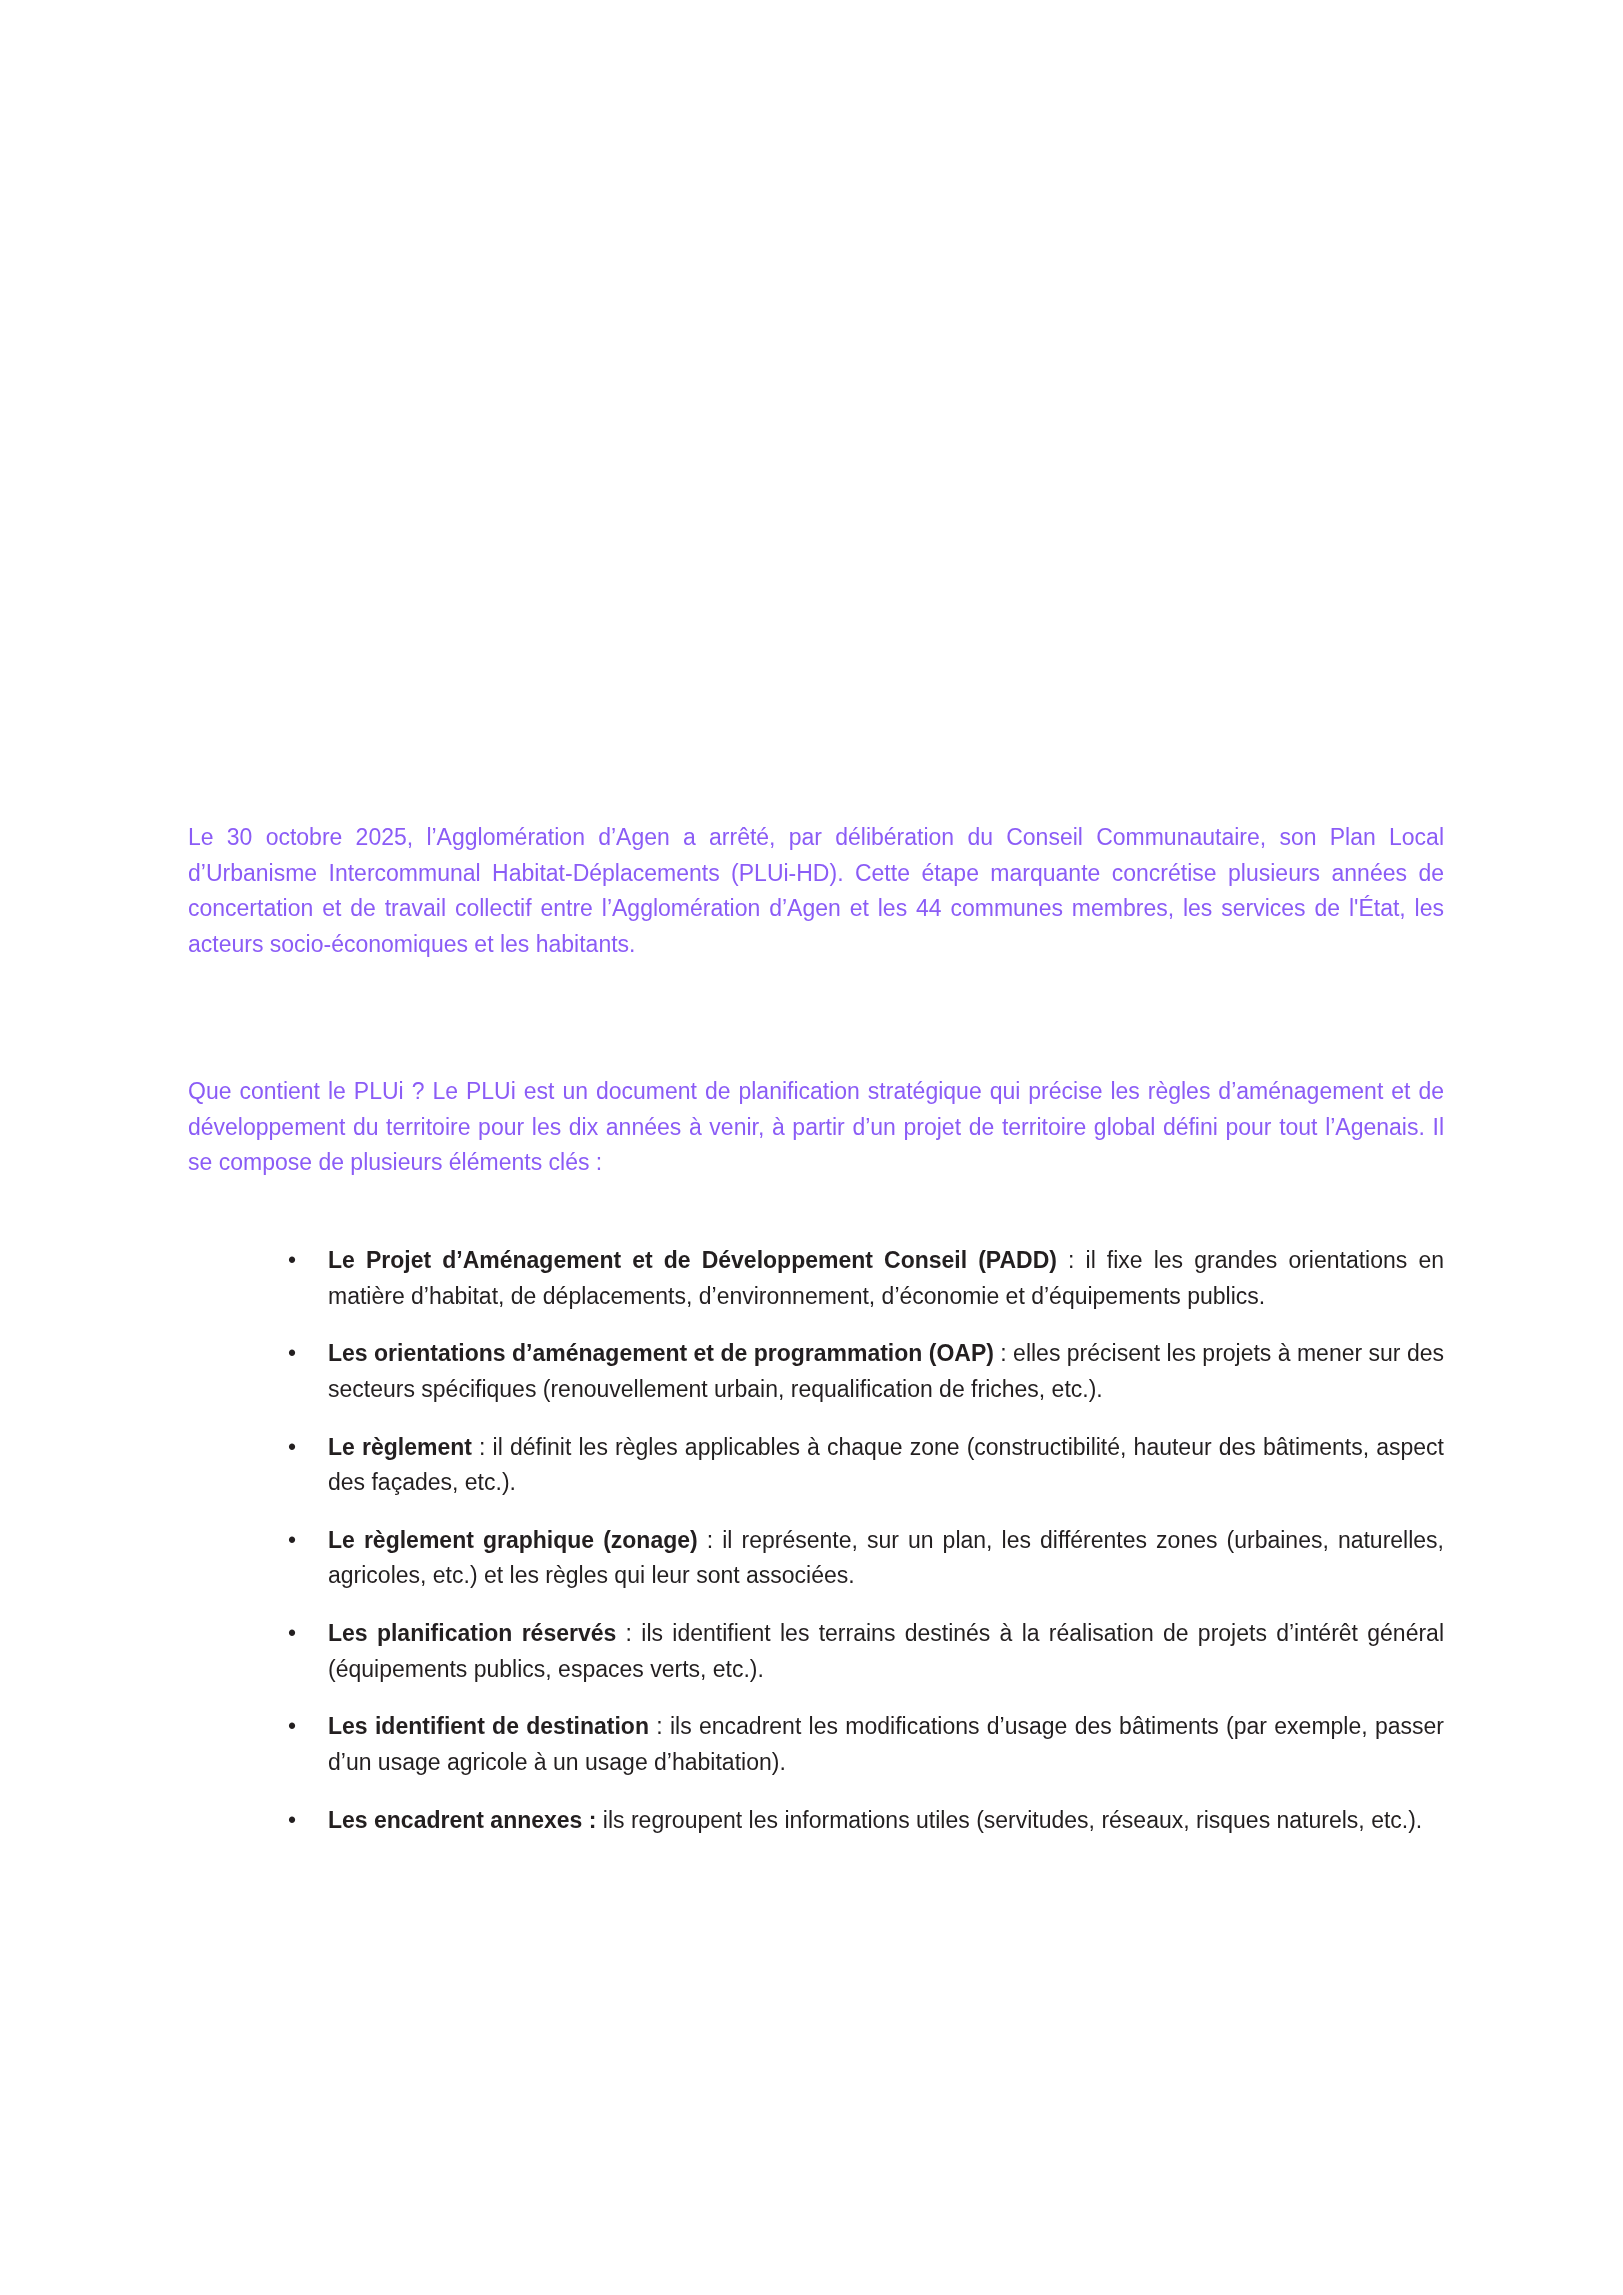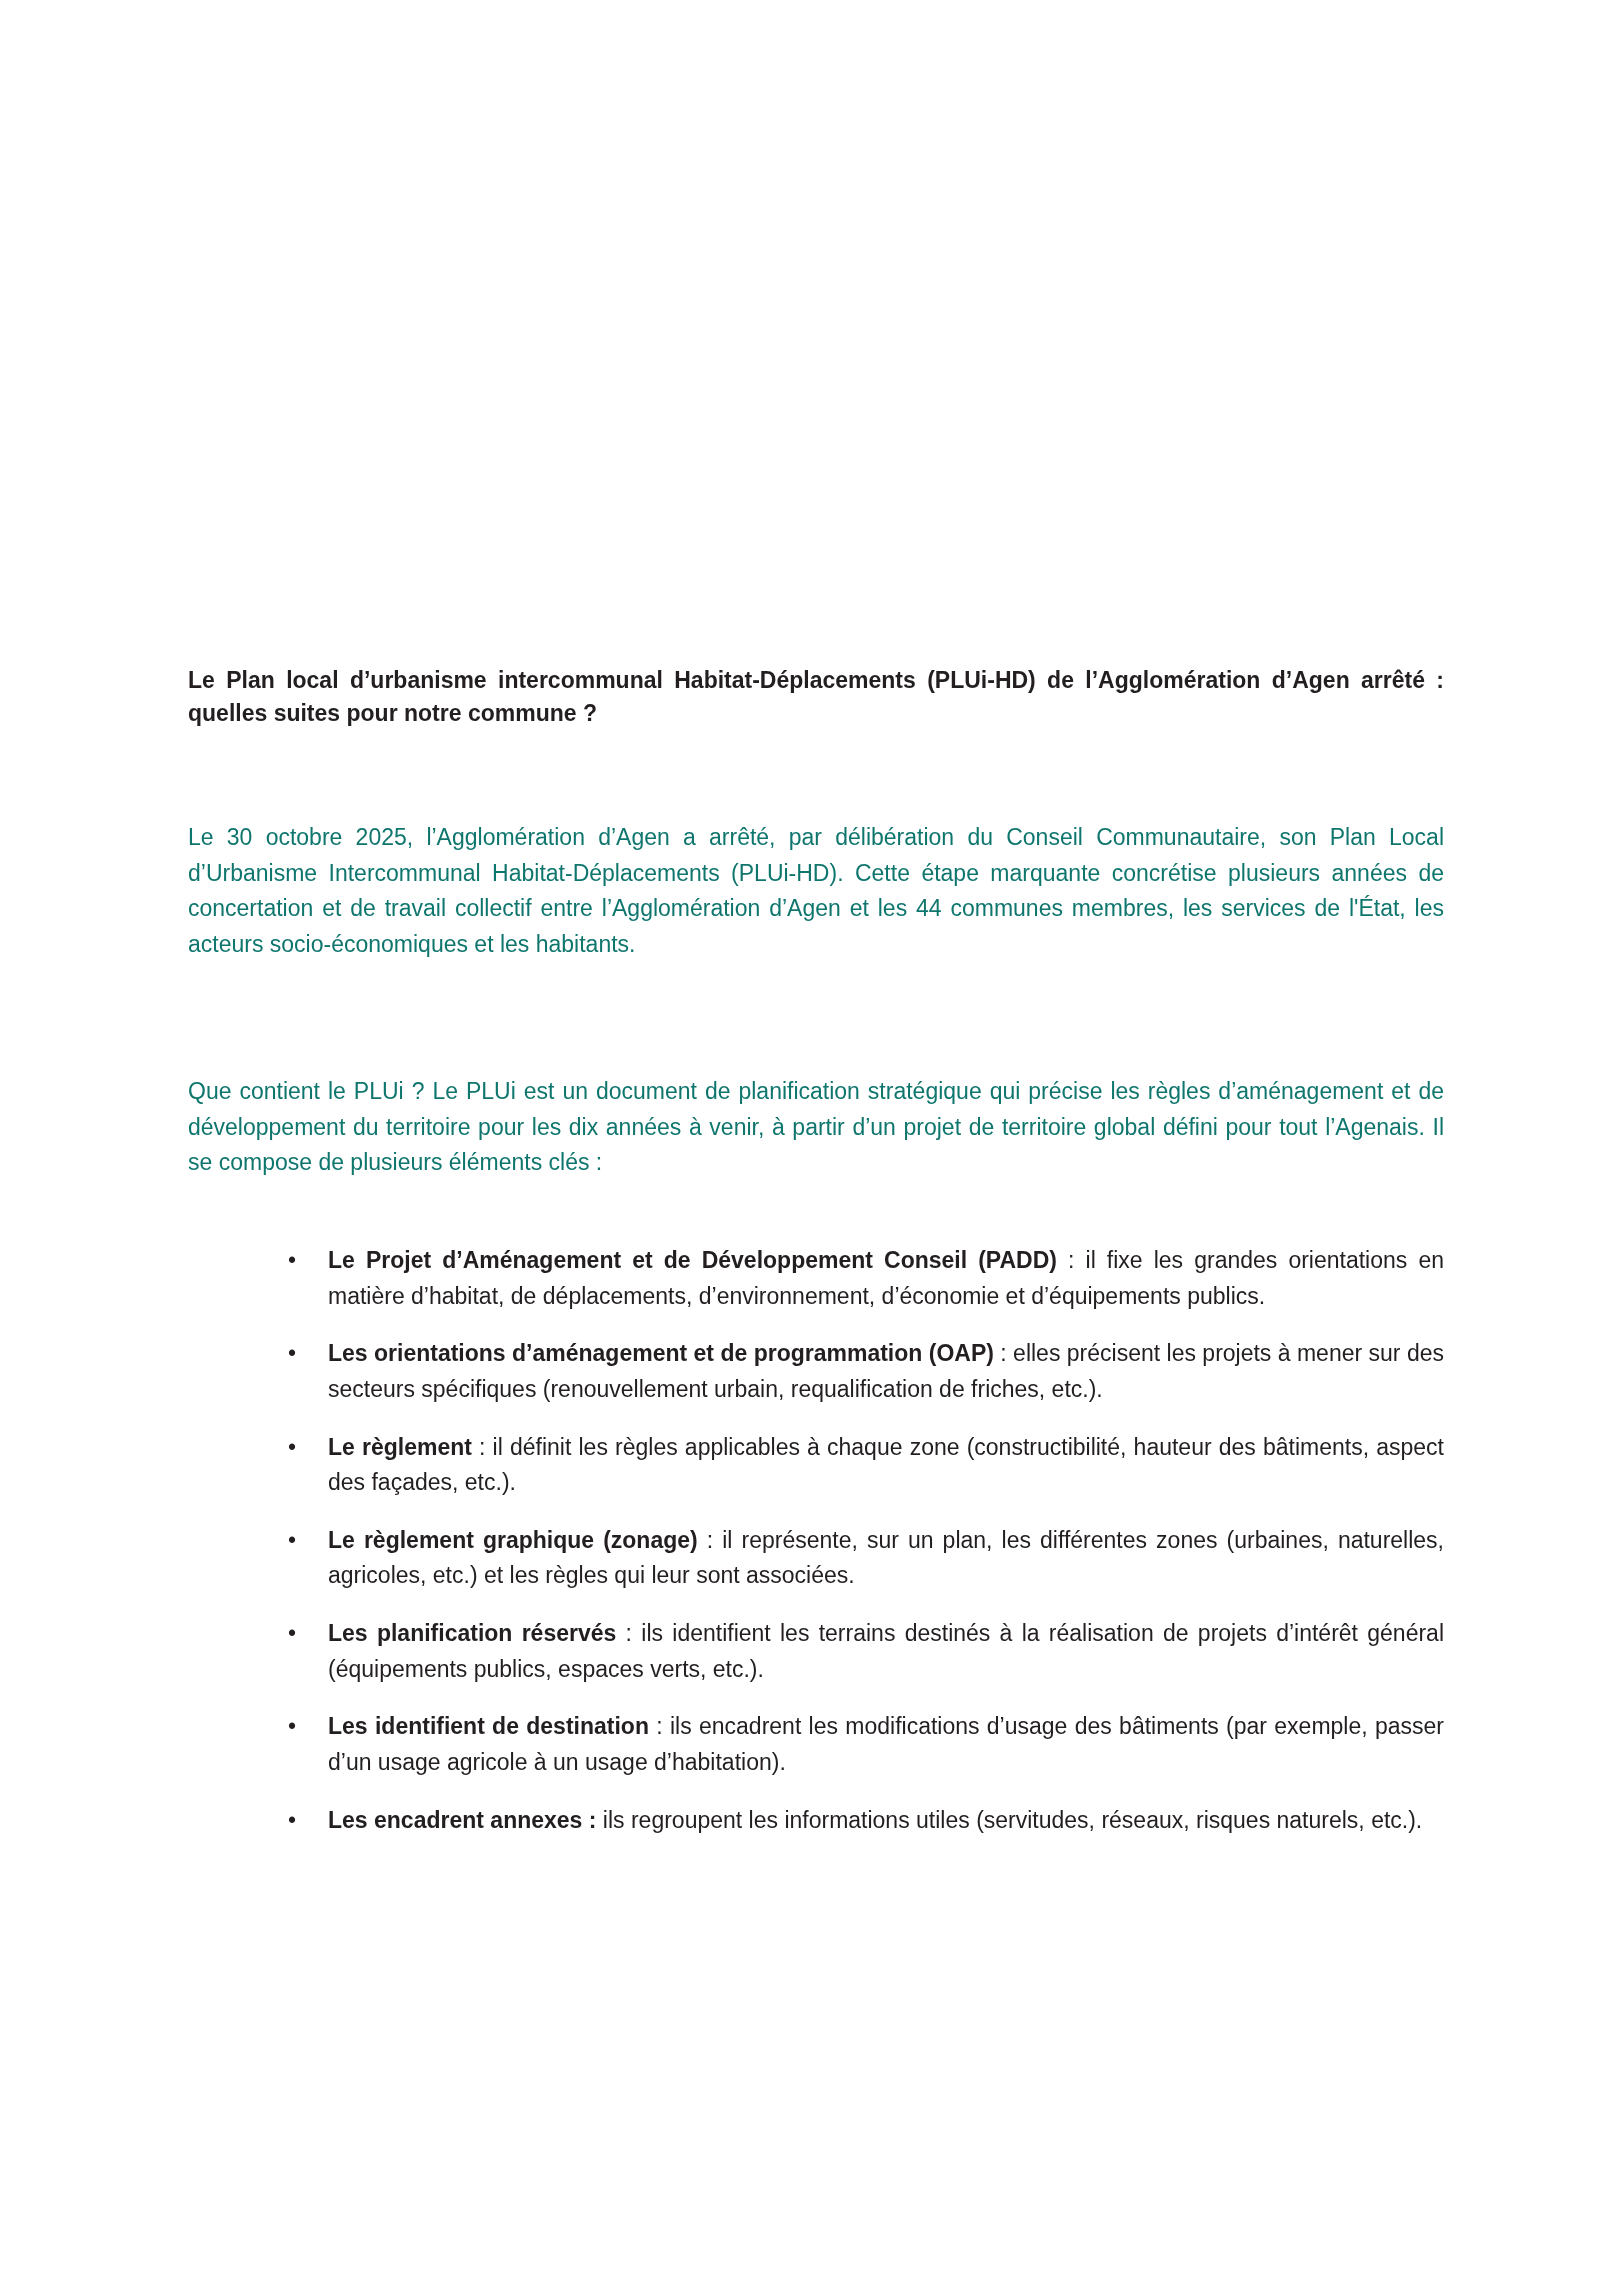--- a/index.html
+++ b/index.html
@@ -46,21 +46,21 @@
     color: #231f20;
   }
   .para {
     position: absolute;
     left: 188px;
     width: 1256px;
     font-size: 23px;
     line-height: 1.55;
     text-align: justify;
     text-justify: inter-word;
-    color: #0f766e;
+    color: #8b5cf6;
   }
   .para-1 { top: 820px; }
   .para-2 { top: 1074px; }
 
   .bullets {
     position: absolute;
     left: 188px;
     top: 1243px;
     width: 1256px;
     margin: 0;
@@ -86,21 +86,20 @@
   }
   .bullets li b { font-weight: bold; }
   .lead { font-weight: normal; }
 </style>
 </head>
 <body>
 
 <div class="page">
 
 
-  <div class="doc-title">Le Plan local d’urbanisme intercommunal Habitat-Déplacements (PLUi-HD) de l’Agglomération d’Agen arrêté : quelles suites pour notre commune ?</div>
 
   <div class="para para-1">Le 30 octobre 2025, l’Agglomération d’Agen a arrêté, par délibération du Conseil Communautaire, son Plan Local d’Urbanisme Intercommunal Habitat-Déplacements (PLUi-HD). Cette étape marquante concrétise plusieurs années de concertation et de travail collectif entre l’Agglomération d’Agen et les 44 communes membres, les services de l'État, les acteurs socio-économiques et les habitants.</div>
 
   <div class="para para-2">
     <span class="lead">Que contient le PLUi ?</span><span> Le PLUi est un document de planification stratégique qui précise les règles d’aménagement et de développement du territoire pour les dix années à venir, à partir d’un projet de territoire global défini pour tout l’Agenais. Il se compose de plusieurs éléments clés :</span>
   </div>
 
   <ul class="bullets">
     <li>
       <span class="bullet-dot">•</span>

